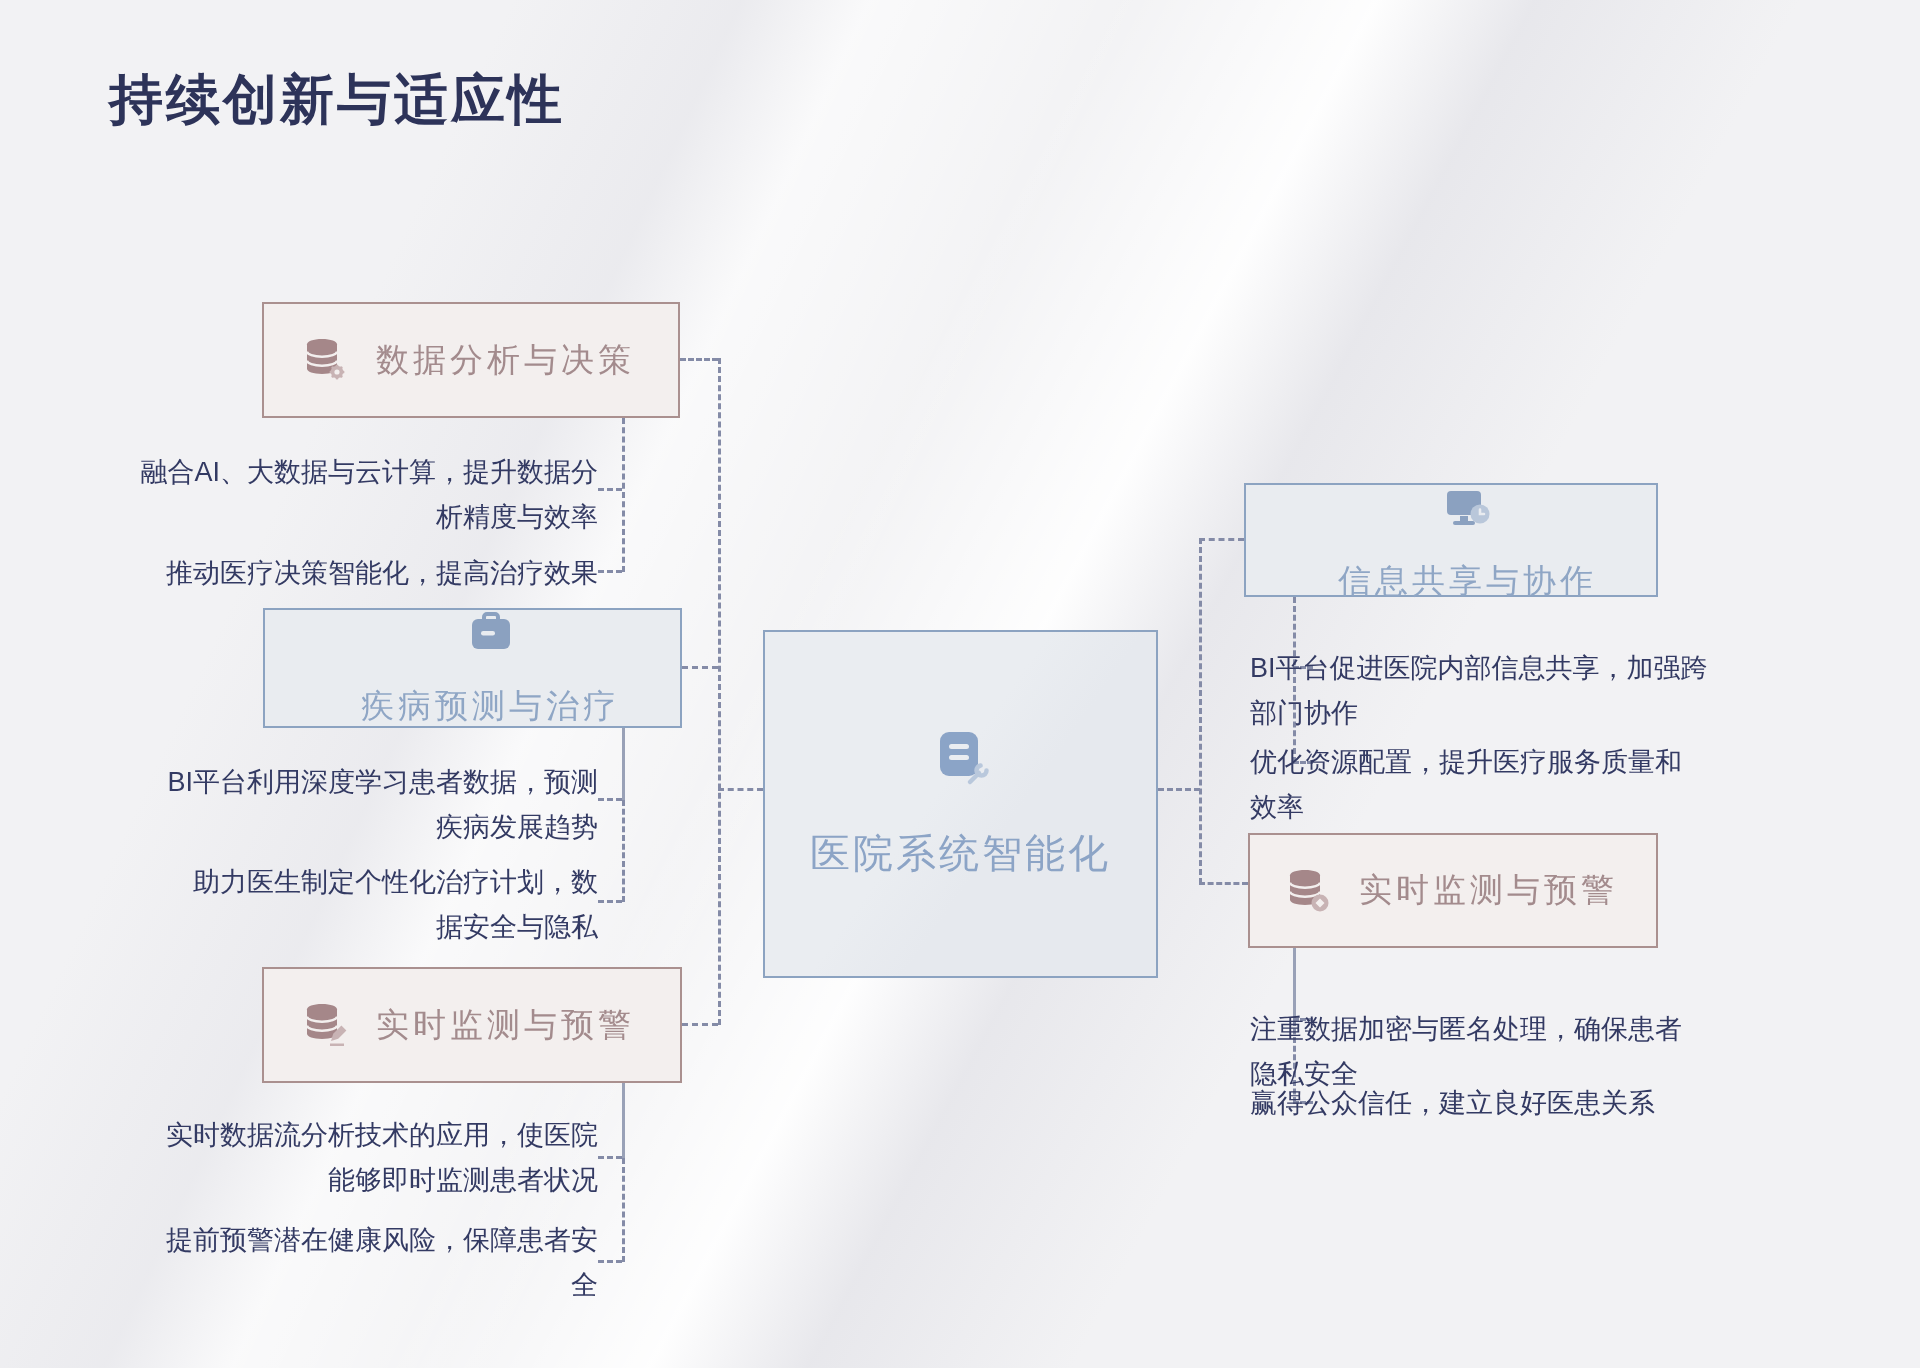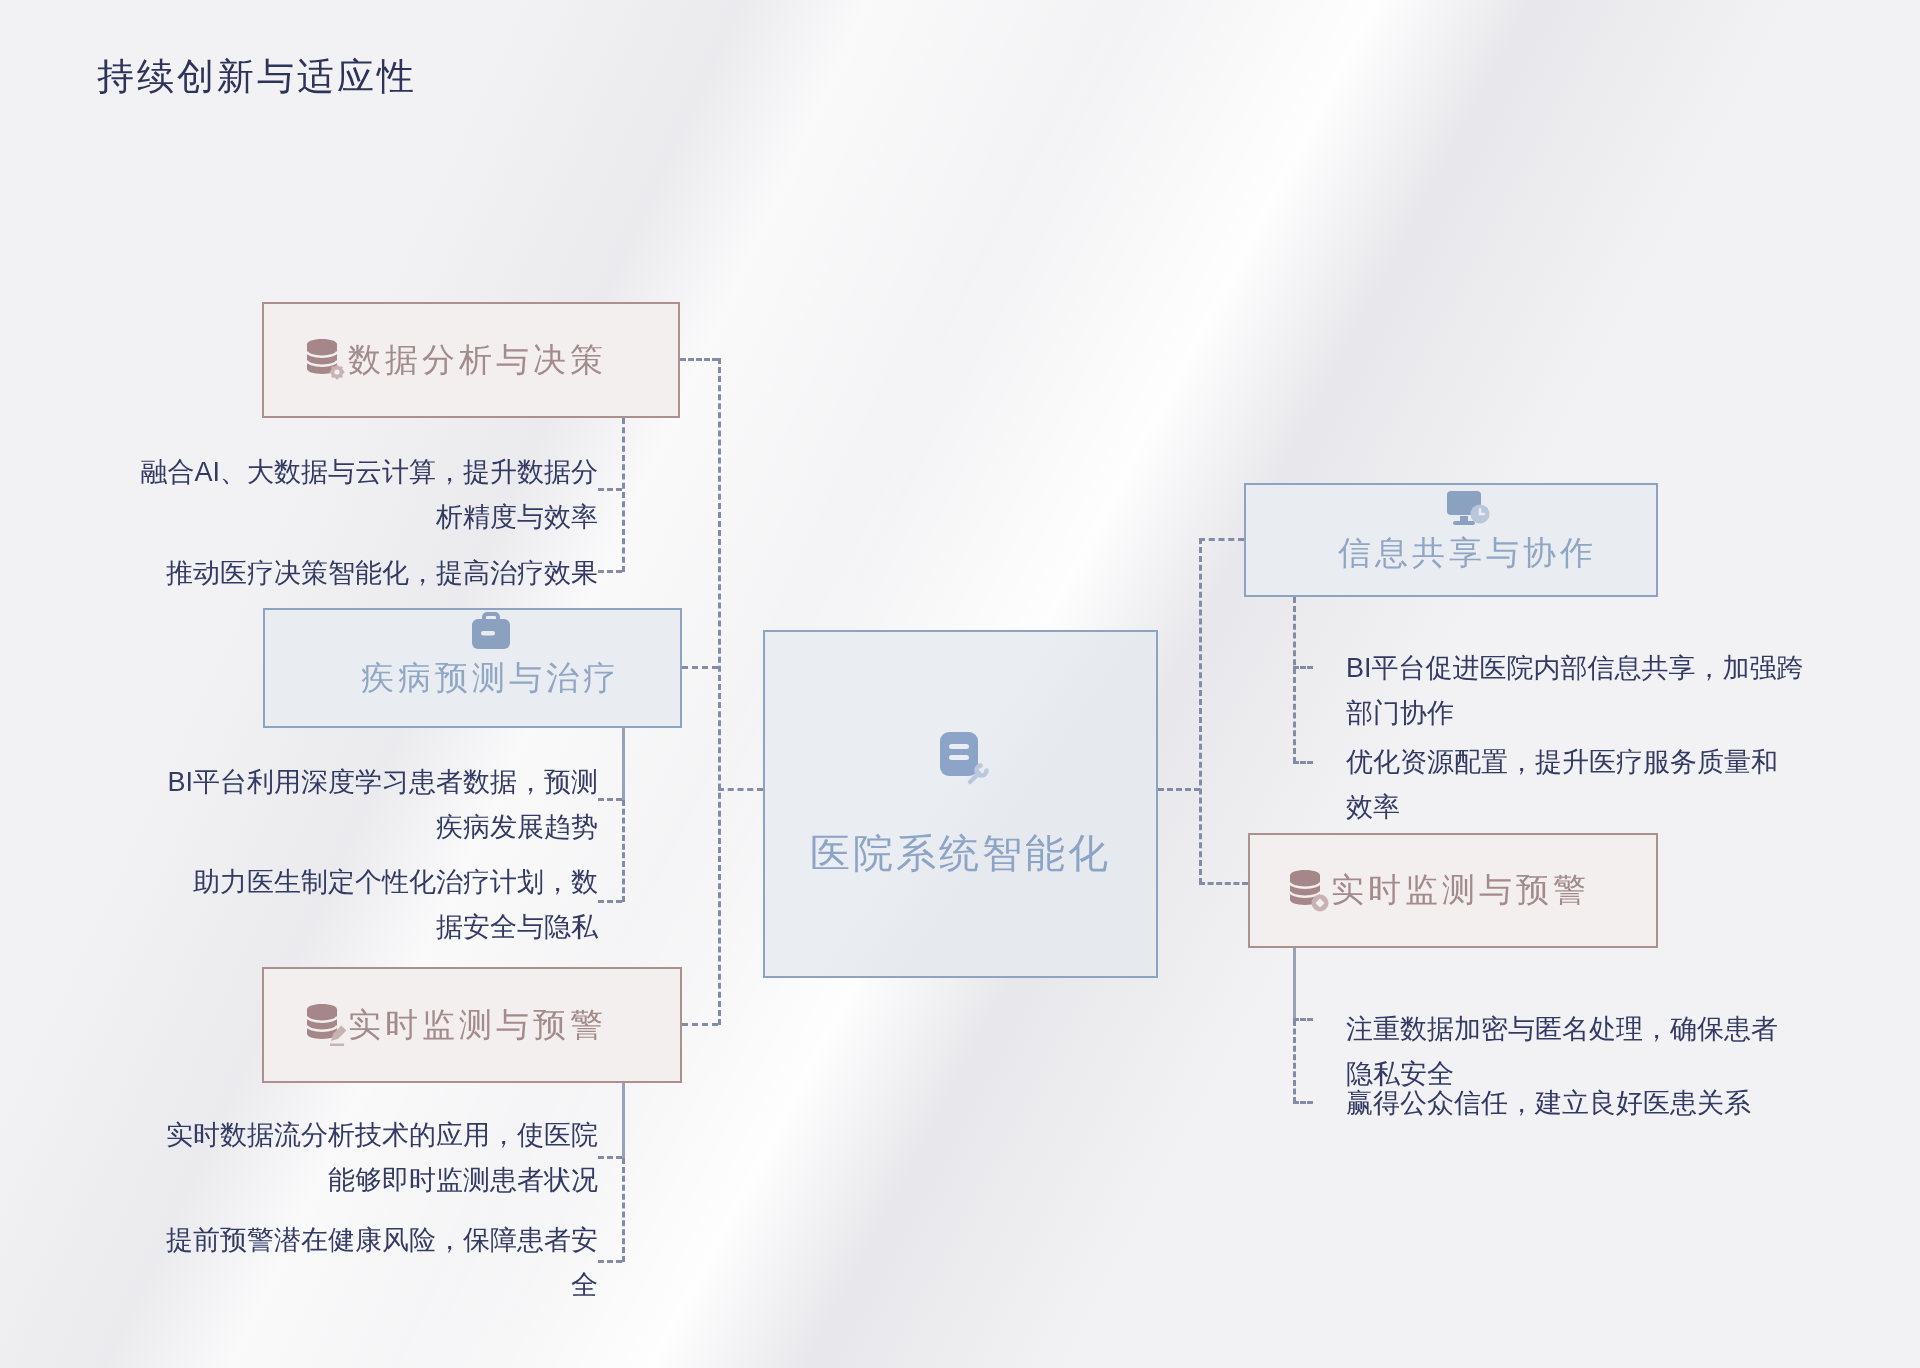--- a/index.html
+++ b/index.html
@@ -21,52 +21,52 @@
   html,body{margin:0;padding:0;}
   body{font-family:"Liberation Sans","DejaVu Sans",sans-serif;background:#e8e8ec;}
   .stage{
     position:relative;width:1920px;height:1368px;overflow:hidden;
     background:#f2f2f4;
   }
   .sheen{position:absolute;inset:0;pointer-events:none;}
   .sheen1{background:linear-gradient(118deg,rgba(255,255,255,0) 42%,rgba(255,255,255,.9) 52%,rgba(223,223,229,.55) 58%,rgba(255,255,255,0) 68%);}
   .sheen2{background:linear-gradient(295deg,rgba(255,255,255,0) 55%,rgba(255,255,255,.6) 66%,rgba(224,224,230,.4) 71%,rgba(255,255,255,0) 80%);}
   .page-title{
-    position:absolute;left:97px;top:52px;margin:0;
-    font-size:37px;font-weight:normal;color:var(--title);letter-spacing:3px;
+    position:absolute;left:97px;top:52px;margin:12px;
+    font-size:54px;font-weight:bold;color:var(--title);letter-spacing:3px;
   }
   
   .dashH{position:absolute;height:0;border-top:3px dashed var(--conn);}
   .dashV{position:absolute;width:0;border-left:3px dashed var(--conn);}
   .solidV{position:absolute;width:0;border-left:3px solid var(--conn-solid);}
   
   .node{
     position:absolute;box-sizing:border-box;display:flex;align-items:center;
     border:2px solid;background-clip:padding-box;
   }
   .node .label{white-space:nowrap;}
-  .branch{padding-left:36px;font-size:33px;letter-spacing:4px;}
+  .branch{padding-left:36px;gap:28px;font-size:33px;letter-spacing:4px;}
   .rose{border-color:var(--rose-border);background:var(--rose-bg);color:var(--rose-text);}
   .blue{border-color:var(--blue-border);background:var(--blue-bg);color:var(--blue-text);}
   .center-node{
     left:763px;top:630px;width:395px;height:348px;
     flex-direction:column;justify-content:center;gap:38px;
     border-color:var(--blue-border);
     background:linear-gradient(125deg,#eaedf1 45%,#e6e9ee 60%);
     color:#8ca4c6;font-size:40px;letter-spacing:3px;
   }
   .box1{left:262px;top:302px;width:418px;height:116px;}
   .box2{left:263px;top:608px;width:419px;height:120px;flex-direction:column;}
   .box3{left:262px;top:967px;width:420px;height:116px;}
   .box4{left:1244px;top:483px;width:414px;height:114px;padding-left:33px;flex-direction:column;}
   .box5{left:1248px;top:833px;width:410px;height:115px;padding-left:33px;}
   
   .leaf{position:absolute;font-size:27px;line-height:45px;color:var(--ink);}
   .leaf-left{text-align:right;}
-  .leaf-right{text-align:left;left:1346px;}
+  .leaf-right{text-align:left;left:1250px;}
   .l1a{left:128px;top:450px;width:470px;}
   .l1b{left:128px;top:551px;width:470px;}
   .l2a{left:153px;top:760px;width:445px;}
   .l2b{left:178px;top:860px;width:420px;}
   .l3a{left:153px;top:1113px;width:445px;}
   .l3b{left:153px;top:1218px;width:445px;}
   .r4a{top:646px;width:470px;}
   .r4b{top:740px;width:445px;}
   .r5a{top:998px;width:445px;margin-top:9px;}
   .r5b{top:1081px;width:445px;}

